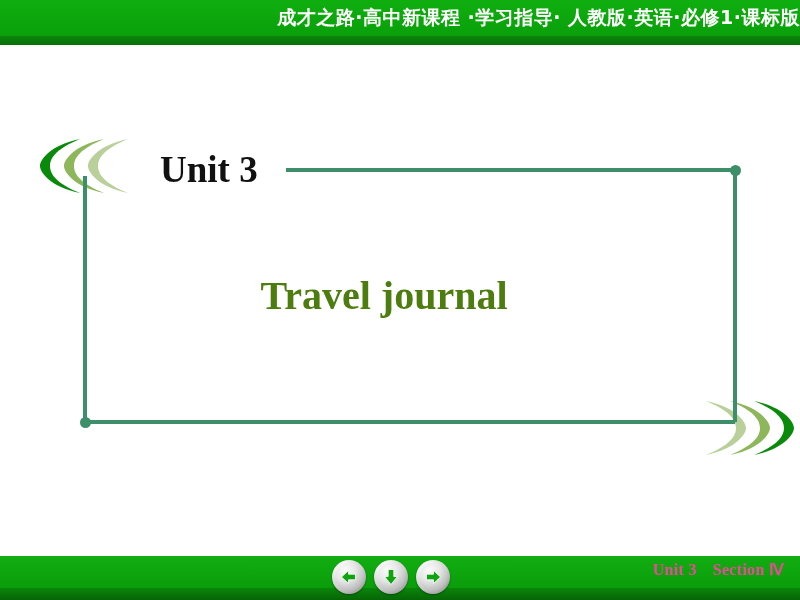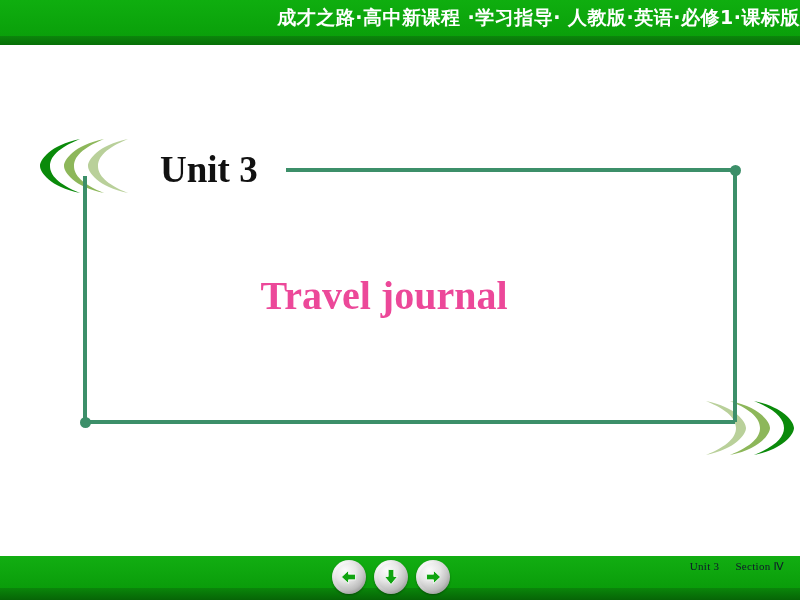--- a/index.html
+++ b/index.html
@@ -61,24 +61,24 @@
     left: 0; top: 588px;
     width: 800px;
     height: 12px;
     background: #077a07;
     background: linear-gradient(to bottom, #0a860a 0%, #066506 100%);
   }
   #footer-label {
     position: absolute;
     right: 16px;
     top: 560px;
-    color: #0f172a;
-    font-family: "Liberation Serif", serif;
-    font-weight: normal;
-    font-size: 11px;
+    color: #ec4899;
+    font-family: "Liberation Serif", serif;
+    font-weight: bold;
+    font-size: 16px;
     letter-spacing: 0.3px;
     white-space: nowrap;
   }
   #footer-label .sec-gap { display: inline-block; width: 16px; }
 
   
   #nav-buttons {
     position: absolute;
     left: 332px;
     top: 560px;
@@ -166,21 +166,21 @@
     white-space: nowrap;
   }
   #main-title {
     position: absolute;
     left: 0; top: 272px;
     width: 768px;
     text-align: center;
     font-family: "Liberation Serif", serif;
     font-weight: bold;
     font-size: 40px;
-    color: #ec4899;
+    color: #4d7c0f;
     white-space: nowrap;
   }
 </style>
 </head>
 <body>
 
 <div id="header-bar"></div>
 <div id="header-underbar"></div>
 <div id="header-title">成才之路·高中新课程 ·学习指导· 人教版·英语·必修1·课标版</div>
 

